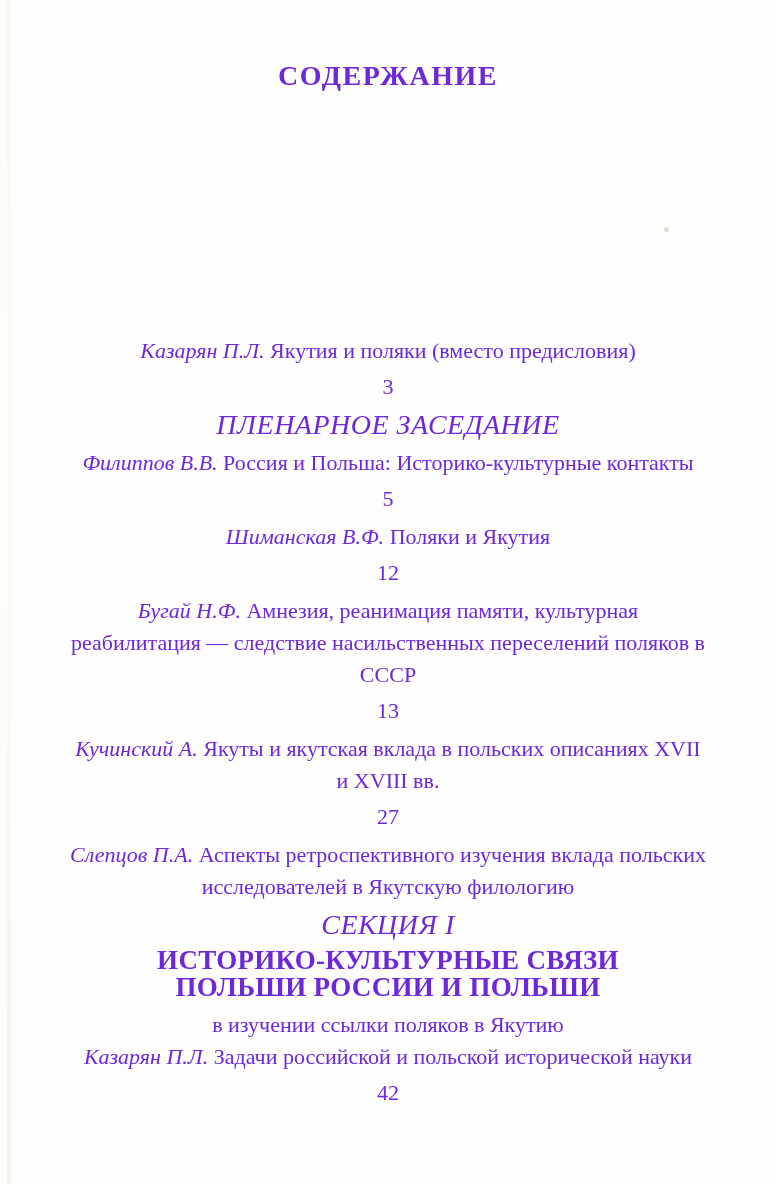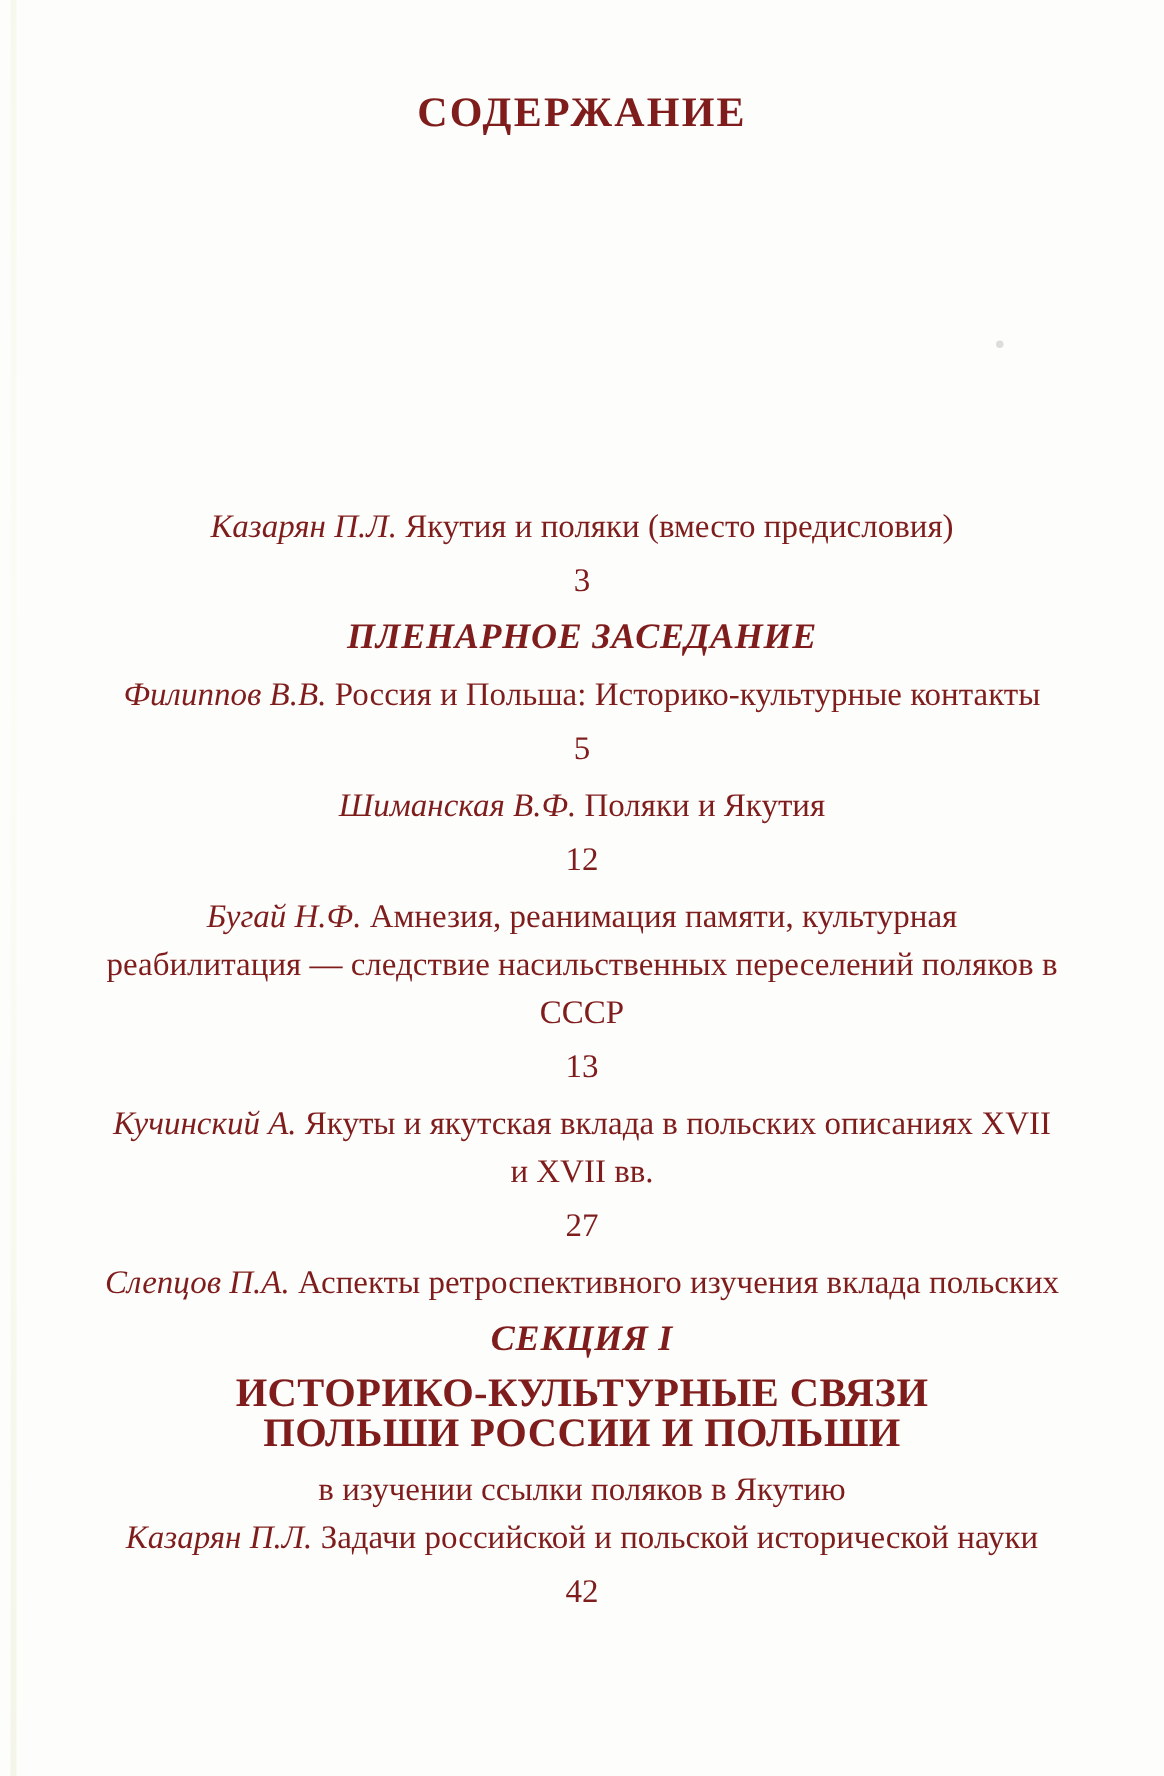--- a/index.html
+++ b/index.html
@@ -2,21 +2,21 @@
 <html><head>
 <meta charset="utf-8">
 <style>
   html, body { margin: 0; padding: 0; background: #e8e8e8; }
   .page {
     position: relative;
     width: 776px;
     height: 1184px;
     margin: 0 auto;
     background: #fdfdfb;
-    color: #7f1d1d;
+    color: #6d28d9;
     font-family: "Liberation Serif", "DejaVu Serif", serif;
     overflow: hidden;
   }
   .scan-edge {
     position: absolute;
     left: 7px; top: 0; bottom: 0;
     width: 4px;
     background: linear-gradient(180deg, #f5f7e9 0%, #fbfcf3 40%, #f1f3e2 100%);
     opacity: 0.75;
   }
@@ -43,23 +43,23 @@
     text-align: center;
     font-size: 22px;
     line-height: 32px;
   }
   .entry { margin-bottom: 6px; }
   .entry-first { margin-top: 241px; }
   .line { white-space: nowrap; }
   .author { font-style: italic; font-family: Liberation Serif, serif; }
   .page-num { margin-top: 4px; }
   .section-heading {
-    font-weight: bold;
+    font-weight: normal;
     font-style: italic;
-    font-size: 24px;
+    font-size: 28px;
     line-height: 32px;
     margin-bottom: 6px;
     letter-spacing: 0.5px;
   }
   .section-subtitle {
     font-weight: bold;
     font-size: 27px;
     line-height: 27px;
     margin-bottom: 8px;
     letter-spacing: 0.3px;
@@ -95,26 +95,27 @@
 
     <div class="entry">
       <div class="line"><span class="author">Бугай Н.Ф.</span> <span>Амнезия, реанимация памяти, культурная</span></div>
       <div class="line">реабилитация — следствие насильственных переселений поляков в</div>
       <div class="line">СССР</div>
       <div class="page-num">13</div>
     </div>
 
     <div class="entry">
       <div class="line"><span class="author">Кучинский А.</span> <span>Якуты и якутская вклада в польских описаниях XVII</span></div>
-      <div class="line">и XVII вв.</div>
+      <div class="line">и XVIII вв.</div>
       <div class="page-num">27</div>
     </div>
 
     <div class="entry">
       <div class="line"><span class="author">Слепцов П.А.</span> <span>Аспекты ретроспективного изучения вклада польских</span></div>
+      <div class="line">исследователей в Якутскую филологию</div>
     </div>
 
     <div class="section-heading">СЕКЦИЯ I</div>
     <div class="section-subtitle">
       <div class="line">ИСТОРИКО-КУЛЬТУРНЫЕ СВЯЗИ</div>
       <div class="line">ПОЛЬШИ РОССИИ И ПОЛЬШИ</div>
     </div>
 
     <div class="entry">
       <div class="line">в изучении ссылки поляков в Якутию</div>

